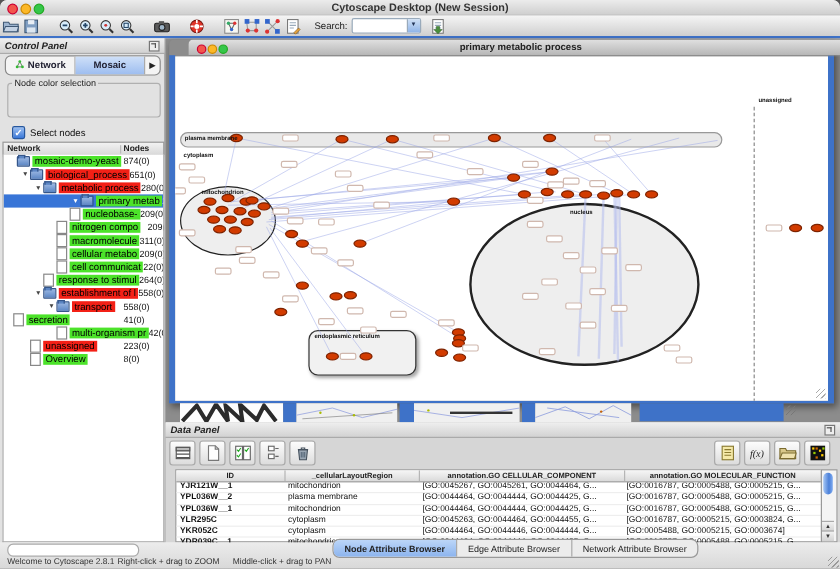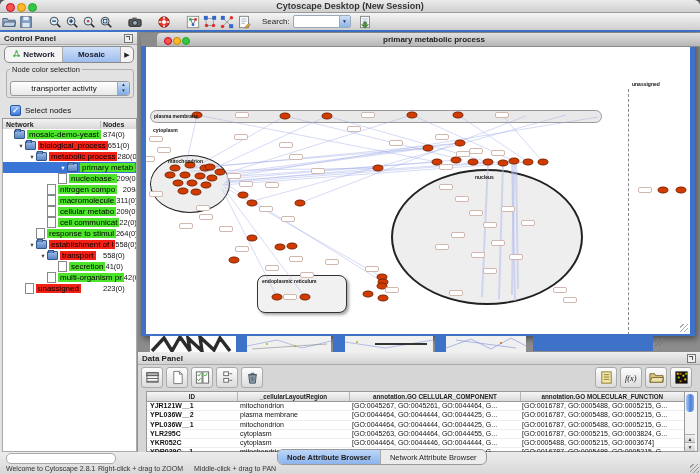--- a/index.html
+++ b/index.html
@@ -20,21 +20,21 @@
   .tbtn{width:17px;height:15px;display:inline-flex;align-items:center;justify-content:center;}
   .tbtn svg{width:14px;height:14px;}
   #search-label{font-size:8px;color:#222;margin:0 3px 0 10px;}
   #search-combo{width:56px;height:11px;background:#fff;border:1px solid #9ab;border-radius:2px;position:relative;}
   #search-combo .cap{position:absolute;right:0;top:0;width:10px;height:100%;background:linear-gradient(#cfe0f5,#8fb4e8);
      border-left:1px solid #9ab;font-size:5px;line-height:10px;text-align:center;color:#235;}
   #blueline{left:0;top:30px;width:700px;height:2px;background:#3e72c8;}
   
   #control-panel{left:0;top:32px;width:137px;height:420px;background:#e2e2e2;border-right:1px solid #8e8e8e;}
   .panel-header{height:12px;background:linear-gradient(#efefef,#d2d2d2);border-bottom:1px solid #aaa;
-     font-size:8px;font-weight:bold;color:#222;display:flex;align-items:center;padding:0 4px;justify-content:space-between;}
+     font-size:8px;font-weight:bold;color:#222;display:flex;align-items:center;padding:0 4px;justify-content:space-between;font-style:italic;}
   .float-icon{width:7px;height:7px;border:1px solid #777;background:#eee;position:relative;}
   .float-icon::after{content:"";position:absolute;left:1px;top:1px;width:3px;height:3px;border-top:1px solid #555;border-right:1px solid #555;}
   #cp-tabs{left:4px;top:14px;width:128px;height:15px;display:flex;border:1px solid #8a8a8a;border-radius:5px;
      overflow:hidden;background:#f4f4f4;position:absolute;}
   .cp-tab{flex:1;display:flex;align-items:center;justify-content:center;font-size:8px;font-weight:bold;color:#223;gap:2px;}
   .cp-tab.sel{background:linear-gradient(#cfe0f8,#9dbdf0);}
   .cp-tab-arrow{width:12px;display:flex;align-items:center;justify-content:center;font-size:7px;color:#222;border-left:1px solid #aaa;}
   #cp-fieldset{position:absolute;left:4px;top:33px;width:120px;height:22px;border:1px solid #b0b0b0;border-radius:3px;padding:7px 3px 2px 3px;}
   #cp-fieldset legend{font-size:7.5px;color:#222;padding:0 2px;}
   #color-combo{height:13px;background:linear-gradient(#fff,#e8e8e8);border:1px solid #9a9a9a;border-radius:3px;
@@ -250,24 +250,20 @@
             </svg></span>
           <span>Network</span>
         </div>
         <div class="cp-tab sel">
           <span>Mosaic</span>
         </div>
         <div class="cp-tab-arrow">▶</div>
       </div>
     <fieldset id="cp-fieldset">
       <legend>Node color selection</legend>
-      <div id="color-combo">
-        <span class="val">transporter activity</span>
-        <span class="cap">▲<br>▼</span>
-      </div>
     </fieldset>
     <div id="check-row">
       <span id="checkbox">✓</span>
       <span class="lbl">Select nodes</span>
     </div>
     <div id="tree-header">
       <span class="c1">Network</span>
       <span class="c2">Nodes</span>
     </div>
     <div id="tree">
@@ -336,37 +332,43 @@
           <span class="ticon folder"></span>
           <span class="tlabel bg-red">establishment of l</span>
           <span class="tcount">558(0)</span>
         </div>
         <div class="trow" style="padding-left: 36px;">
           <span class="tarrow">▼</span>
           <span class="ticon folder"></span>
           <span class="tlabel bg-red">transport</span>
           <span class="tcount">558(0)</span>
         </div>
-        <div class="trow" style="padding-left: 47px;">
+        <div class="trow" style="">
           <span class="tarrow"></span>
           <span class="ticon file"></span>
           <span class="tlabel bg-green">secretion</span>
           <span class="tcount">41(0)</span>
         </div>
         <div class="trow" style="padding-left: 36px;">
           <span class="tarrow"></span>
           <span class="ticon file"></span>
           <span class="tlabel bg-green">multi-organism pr</span>
           <span class="tcount">42(0)</span>
         </div>
         <div class="trow" style="padding-left: 14px;">
           <span class="tarrow"></span>
           <span class="ticon file"></span>
           <span class="tlabel bg-red">unassigned</span>
           <span class="tcount">223(0)</span>
+        </div>
+        <div class="trow" style="padding-left: 14px;">
+          <span class="tarrow"></span>
+          <span class="ticon file"></span>
+          <span class="tlabel bg-green">Overview</span>
+          <span class="tcount">8(0)</span>
         </div>
       </div>
   </div>
 
   <div id="desktop" class="abs">
     <div id="net-window">
       <div class="focus" style="left:0;top:13px;width:5px;height:290px;"></div>
       <div class="focus" style="right:0;top:13px;width:5px;height:290px;"></div>
       <div class="focus" style="left:0;bottom:0;width:554px;height:2px;"></div>
       <div id="net-titlebar">
@@ -687,16 +689,17 @@
 
   <div id="bottom-bar" class="abs">
     <div id="memory-widget"></div>
     <div id="resize-grip-app"></div>
   <div class="status-msg" style="left: 6px;">Welcome to Cytoscape 2.8.1</div>
       <div class="status-msg" style="left: 98px;">Right-click + drag to ZOOM</div>
       <div class="status-msg" style="left: 194px;">Middle-click + drag to PAN</div>
     </div>
   <div id="dp-tabs" class="abs">
       <div class="dp-tab sel">Node Attribute Browser</div>
+      <div class="dp-tab">Edge Attribute Browser</div>
       <div class="dp-tab">Network Attribute Browser</div>
     </div>
 
 </div>
 
 </body></html>

